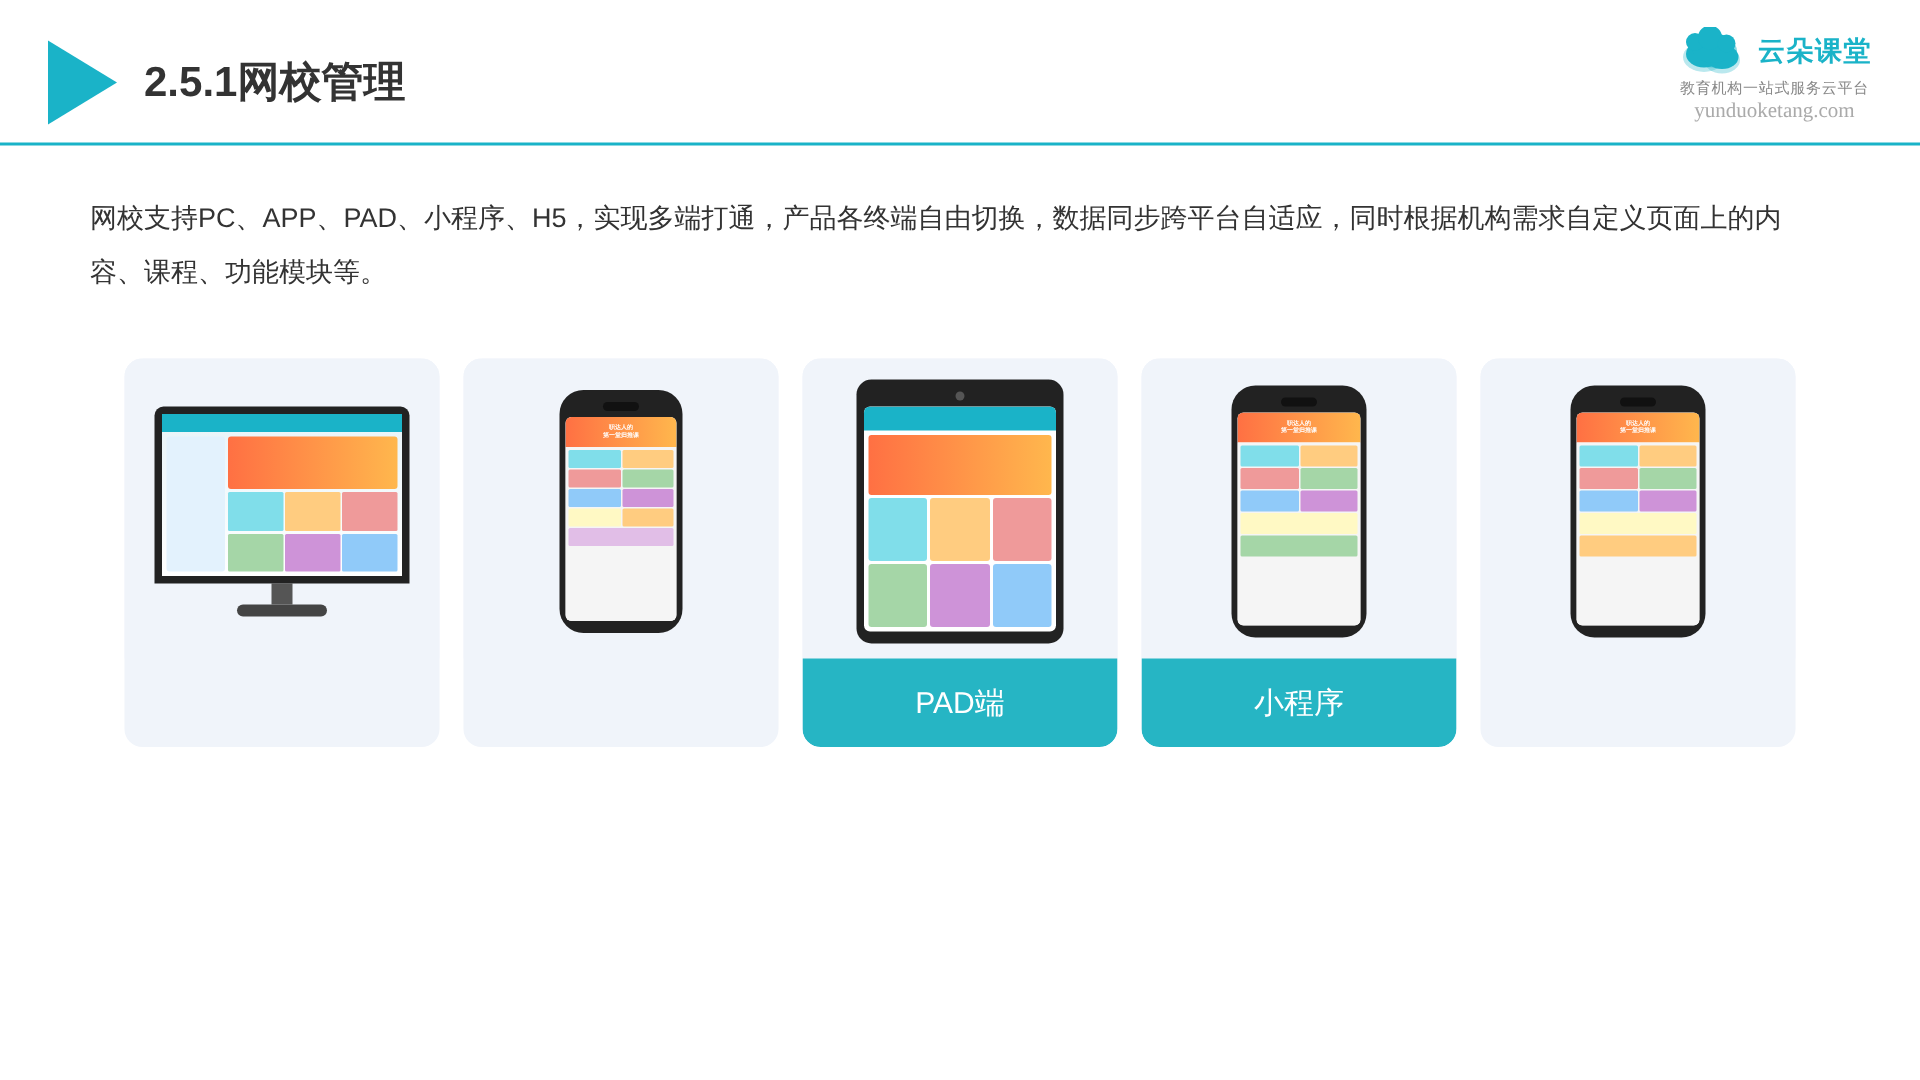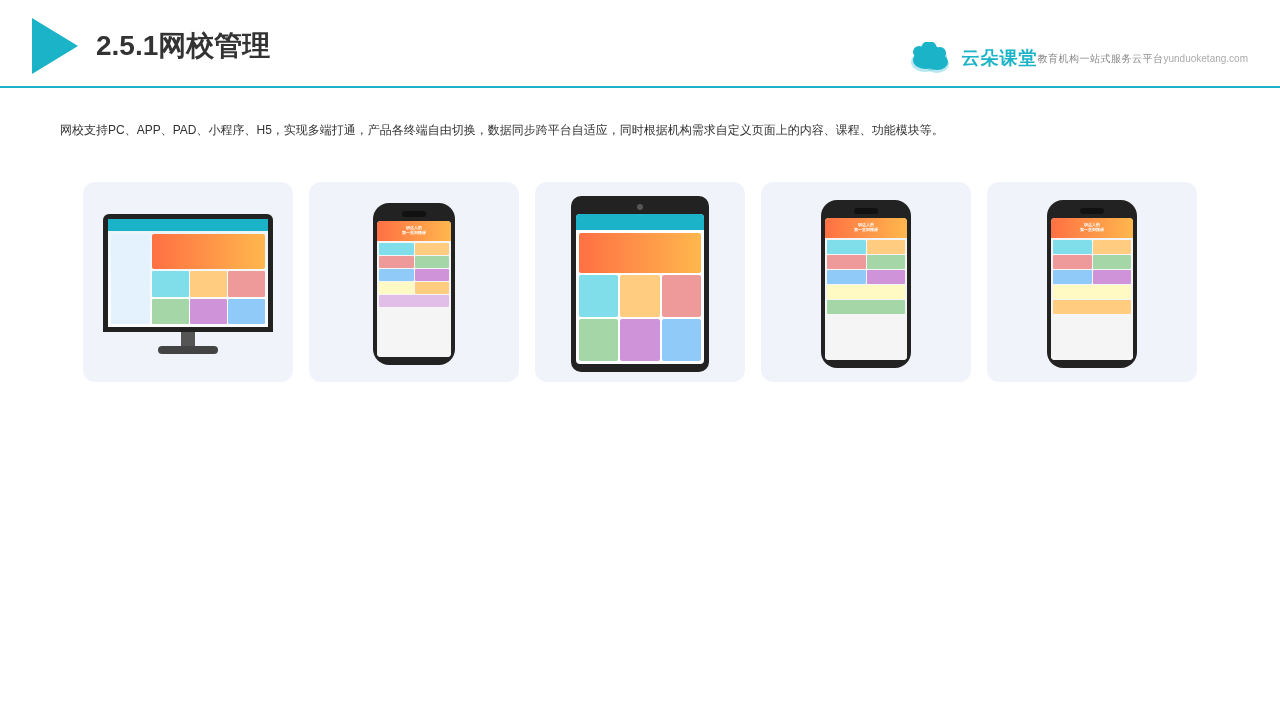--- a/index.html
+++ b/index.html
@@ -31,22 +31,23 @@
       border-bottom: 28px solid transparent;
       border-left: 46px solid #1ab3c8;
     }
     .page-title {
       font-size: 28px;
       font-weight: bold;
       color: #333;
     }
     .brand-logo {
       display: flex;
-      flex-direction: row;
-      align-items: center;
+      flex-direction: column;
+      align-items: center;
+      font-family: Liberation Serif, serif;
     }
     .brand-cloud {
       display: flex;
       align-items: center;
       gap: 6px;
     }
     .cloud-icon-svg {
       width: 48px;
       height: 32px;
     }
@@ -57,29 +58,29 @@
       letter-spacing: 1px;
     }
     .brand-tagline {
       font-size: 10px;
       color: #888;
       margin-top: 2px;
       text-align: center;
       letter-spacing: 0.5px;
     }
     .brand-url {
-      font-size: 10px;
+      font-size: 14px;
       color: #aaa;
       margin-top: 1px;
     }
 
     
     .description {
       padding: 30px 60px 10px 60px;
-      font-size: 12px;
+      font-size: 18px;
       color: #333;
       line-height: 2;
     }
 
     
     .cards-container {
       display: flex;
       gap: 16px;
       padding: 30px 60px 30px 60px;
       justify-content: center;
@@ -427,20 +428,21 @@
             </div>
             <div class="tablet-row">
               <div class="tablet-block" style="background:#a5d6a7;"></div>
               <div class="tablet-block" style="background:#ce93d8;"></div>
               <div class="tablet-block" style="background:#90caf9;"></div>
             </div>
           </div>
         </div>
       </div>
     </div>
+    <div class="card-label">PAD端</div>
   </div>
 
   <div class="card">
     <div class="card-image-area">
       <div class="phone-frame" style="width:90px; height:168px;">
         <div class="phone-notch"></div>
         <div class="phone-screen">
           <div class="phone-screen-header">
             <div class="mini-banner-text">职达人的<br>第一堂归推课</div>
           </div>
@@ -460,20 +462,21 @@
             <div class="phone-row">
               <div class="phone-block" style="flex:1;background:#fff9c4;height:14px;"></div>
             </div>
             <div class="phone-row">
               <div class="phone-block" style="flex:1;background:#a5d6a7;height:14px;"></div>
             </div>
           </div>
         </div>
       </div>
     </div>
+    <div class="card-label">小程序</div>
   </div>
 
   <div class="card">
     <div class="card-image-area">
       <div class="phone-frame" style="width:90px; height:168px;">
         <div class="phone-notch"></div>
         <div class="phone-screen">
           <div class="phone-screen-header">
             <div class="mini-banner-text">职达人的<br>第一堂归推课</div>
           </div>

